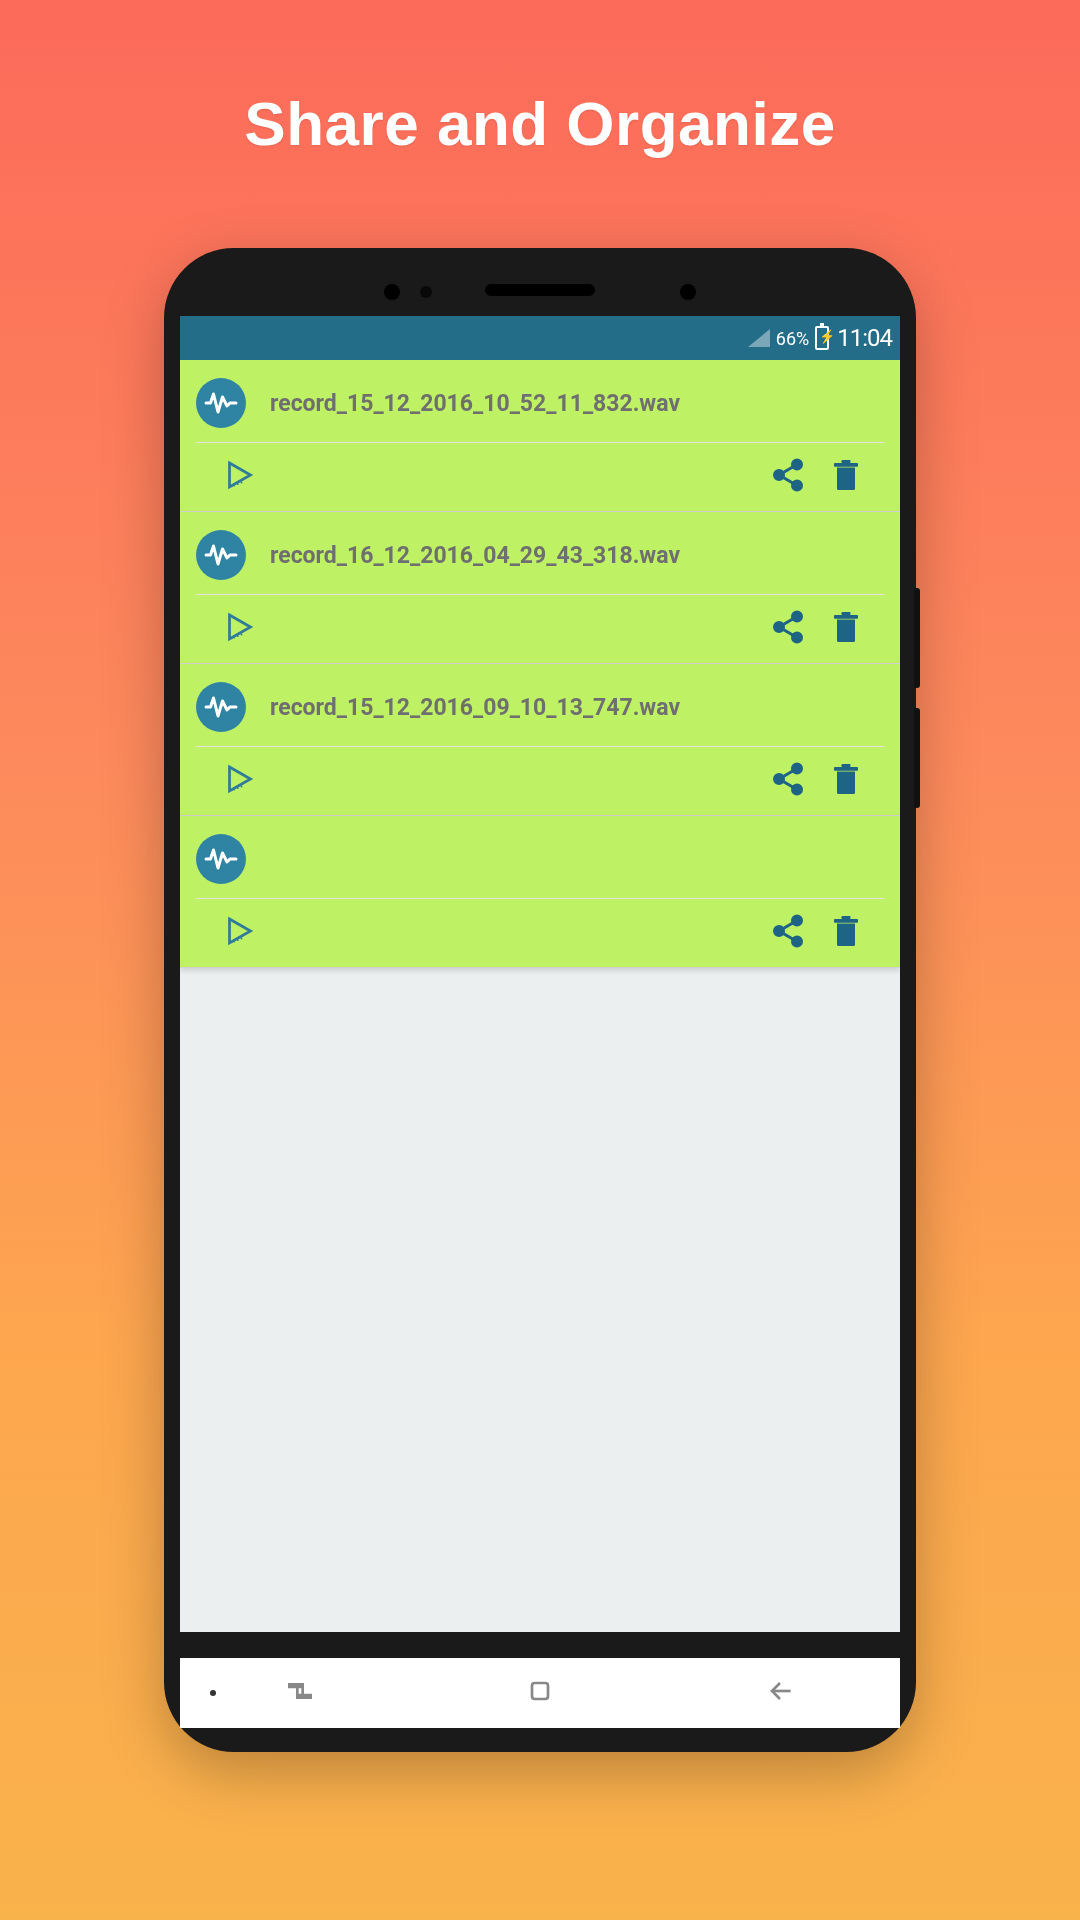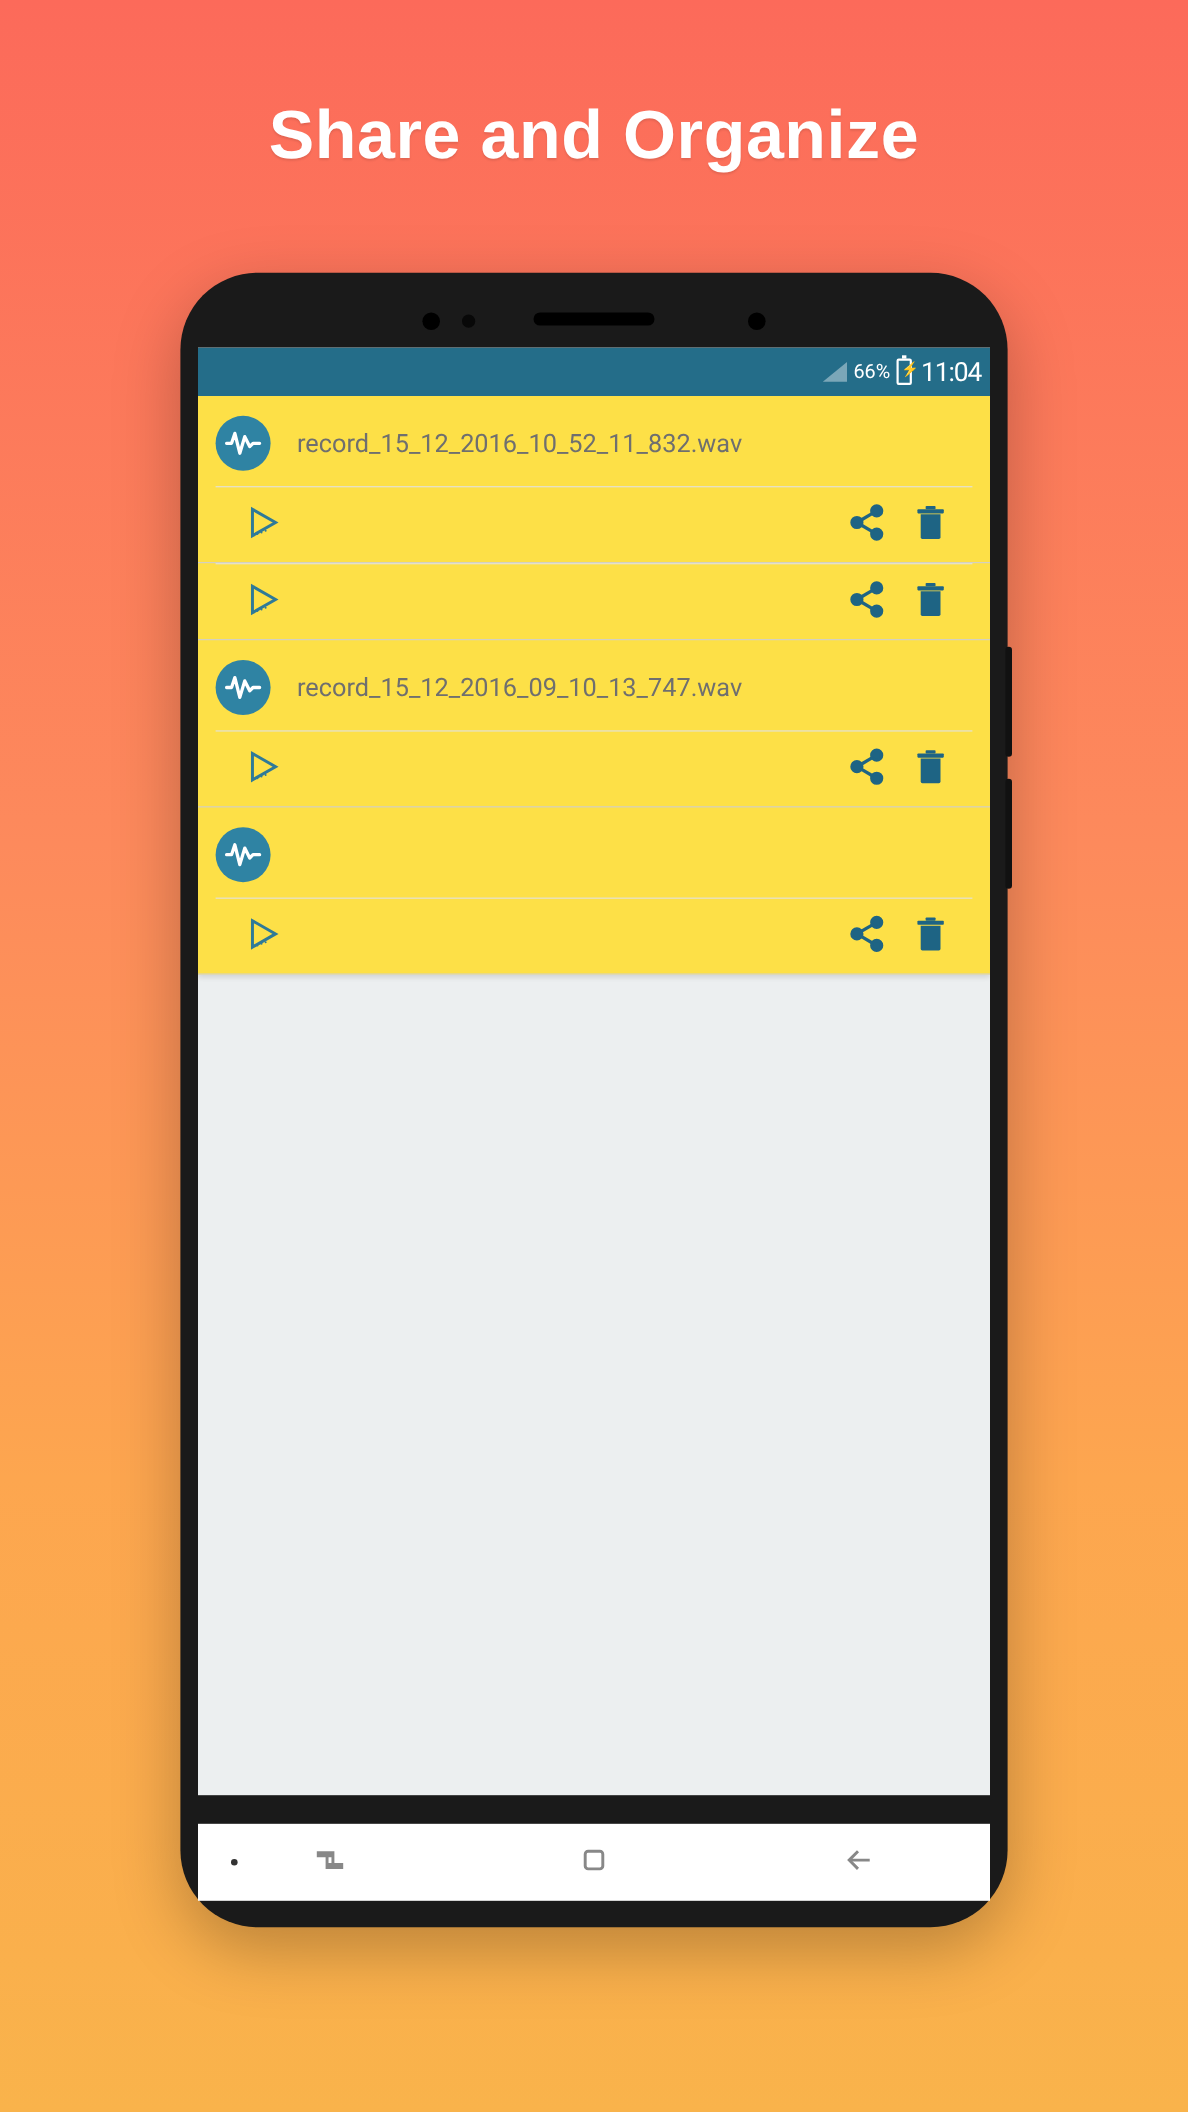--- a/index.html
+++ b/index.html
@@ -127,21 +127,21 @@
     .overflow-dots {
       display: flex; flex-direction: column; gap: 5px;
       padding: 0 8px;
       cursor: pointer;
     }
     .overflow-dots span {
       width: 6px; height: 6px;
       background: #fff; border-radius: 50%;
     }
 
-    .file-list { background: #fde047; }
+    .file-list { background: #bef264; font-weight: bold; }
     .file-item {
       border-bottom: 1px solid #cfcfcf;
       padding: 0;
     }
     .file-item:last-child { box-shadow: 0 3px 5px rgba(0,0,0,0.12); }
     .file-header {
       display: flex;
       align-items: center;
       padding: 18px 20px 14px 16px;
     }
@@ -271,20 +271,28 @@
             <svg viewBox="0 0 24 24" fill="#1e6484">
                 <path d="M6 7h12v14a1 1 0 0 1-1 1H7a1 1 0 0 1-1-1V7z"></path>
                 <rect x="4" y="4" width="16" height="2.5" rx="0.5"></rect>
                 <rect x="9" y="2" width="6" height="2" rx="0.5"></rect>
               </svg>
           </div>
         </div>
       </div>
 
       <div class="file-item">
+        <div class="file-header">
+          <div class="file-icon">
+            <svg viewBox="0 0 24 24" fill="none" stroke="#fff" stroke-width="2" stroke-linecap="round" stroke-linejoin="round">
+                <polyline points="2 12 5 12 7 6 10 18 13 8 16 14 18 12 22 12"></polyline>
+              </svg>
+          </div>
+          <span class="file-name">record_16_12_2016_04_29_43_318.wav</span>
+        </div>
         <div class="file-actions">
           <div class="play-button">
             <svg viewBox="0 0 24 24" fill="none" stroke="#2f7a98" stroke-width="1.8">
                 <polygon points="5 4 19 12 5 20 5 4"></polygon>
                 <circle cx="8" cy="19" r="0.6" fill="#2f7a98" stroke="none"></circle>
                 <circle cx="10.5" cy="18" r="0.6" fill="#2f7a98" stroke="none"></circle>
                 <circle cx="13" cy="17" r="0.6" fill="#2f7a98" stroke="none"></circle>
               </svg>
           </div>
           <div class="spacer"></div>

